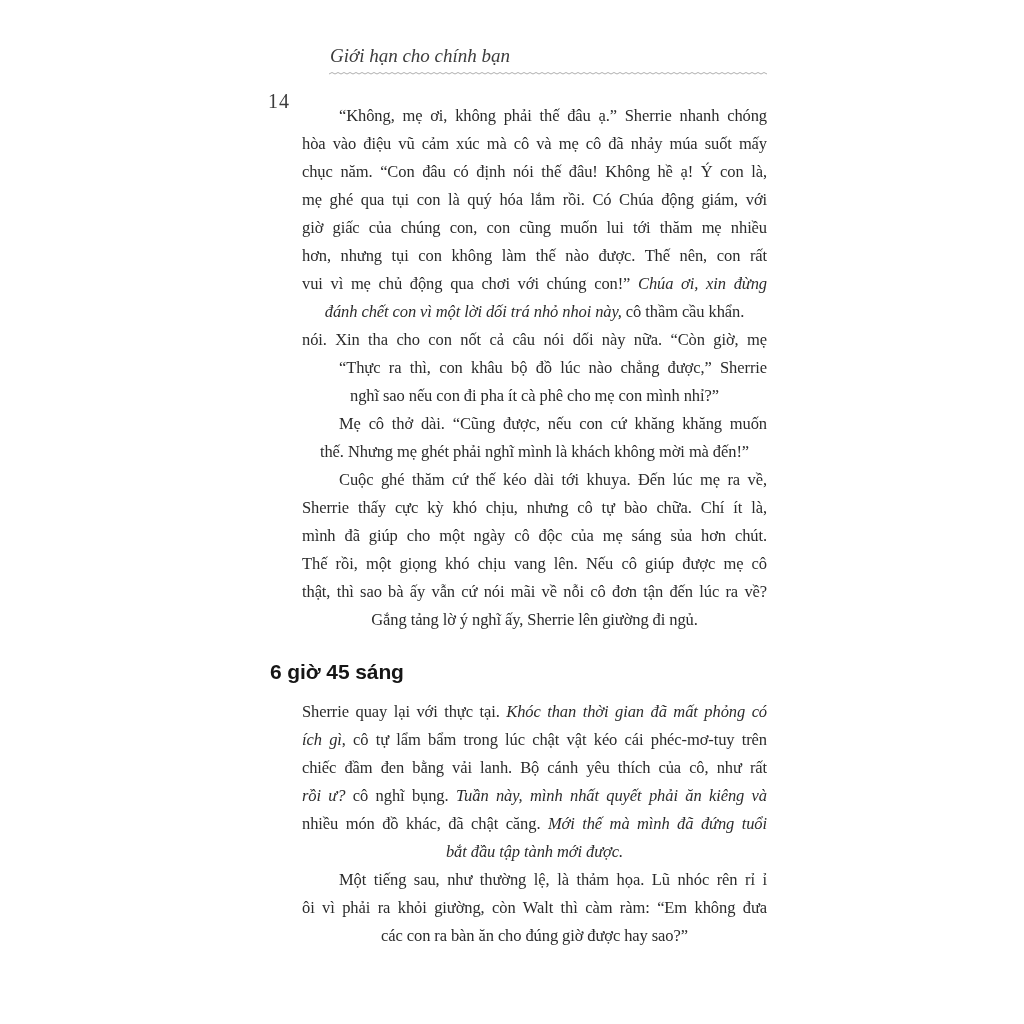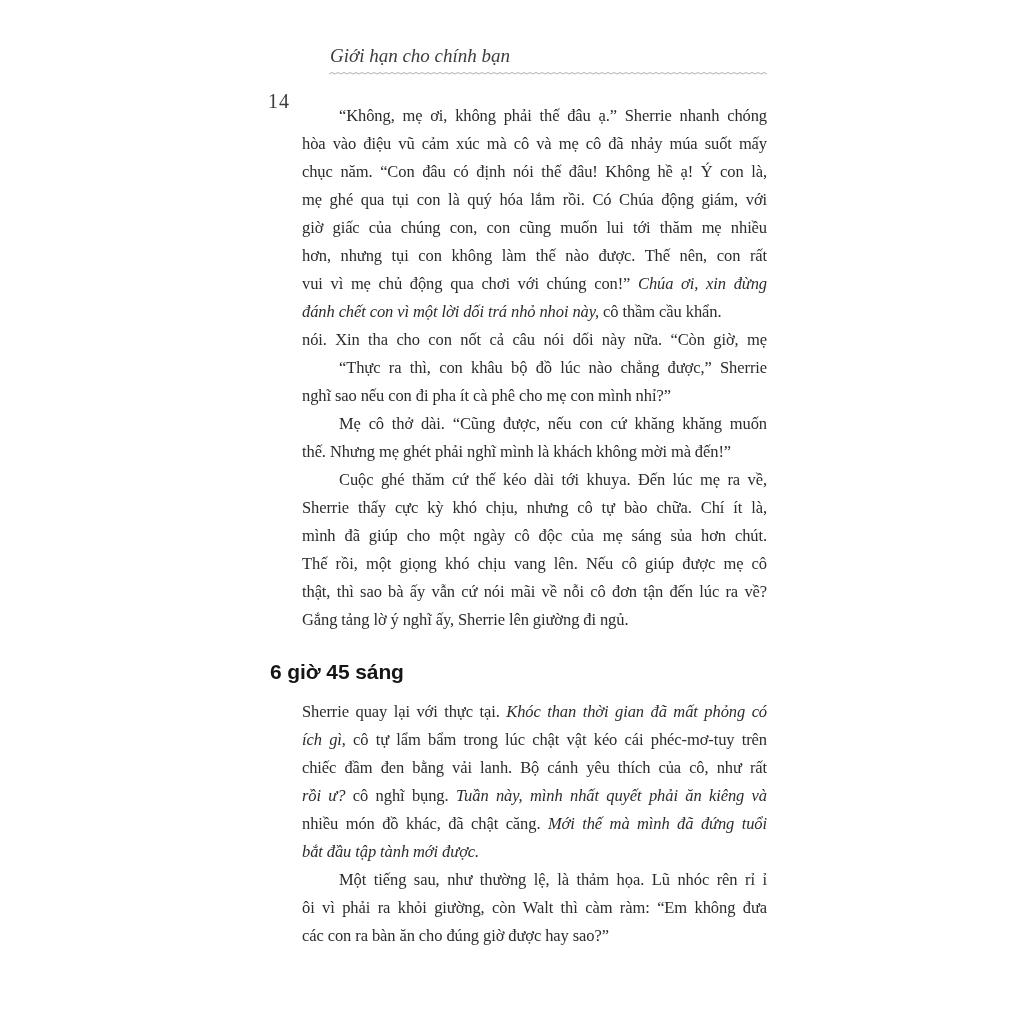--- a/index.html
+++ b/index.html
@@ -56,21 +56,21 @@
     font-size: 16.5px;
     line-height: 28px;
     letter-spacing: -0.1px;
   }
   .paragraph { margin: 0; }
   .line { min-height: 28px; margin-left: 32px; }
   .line.j {
     text-align: justify;
     text-align-last: justify;
   }
-  .line.last { text-align: left; }
+  .line.last { text-align: center; }
   .line.ind { text-indent: 37px; }
   .line em { font-style: italic; }
   .heading {
     font-family: "Liberation Sans", "DejaVu Sans", sans-serif;
     font-weight: bold;
     font-size: 21px;
     line-height: 26px;
     color: #161616;
     margin: 25px 0 13px 0;
   }

